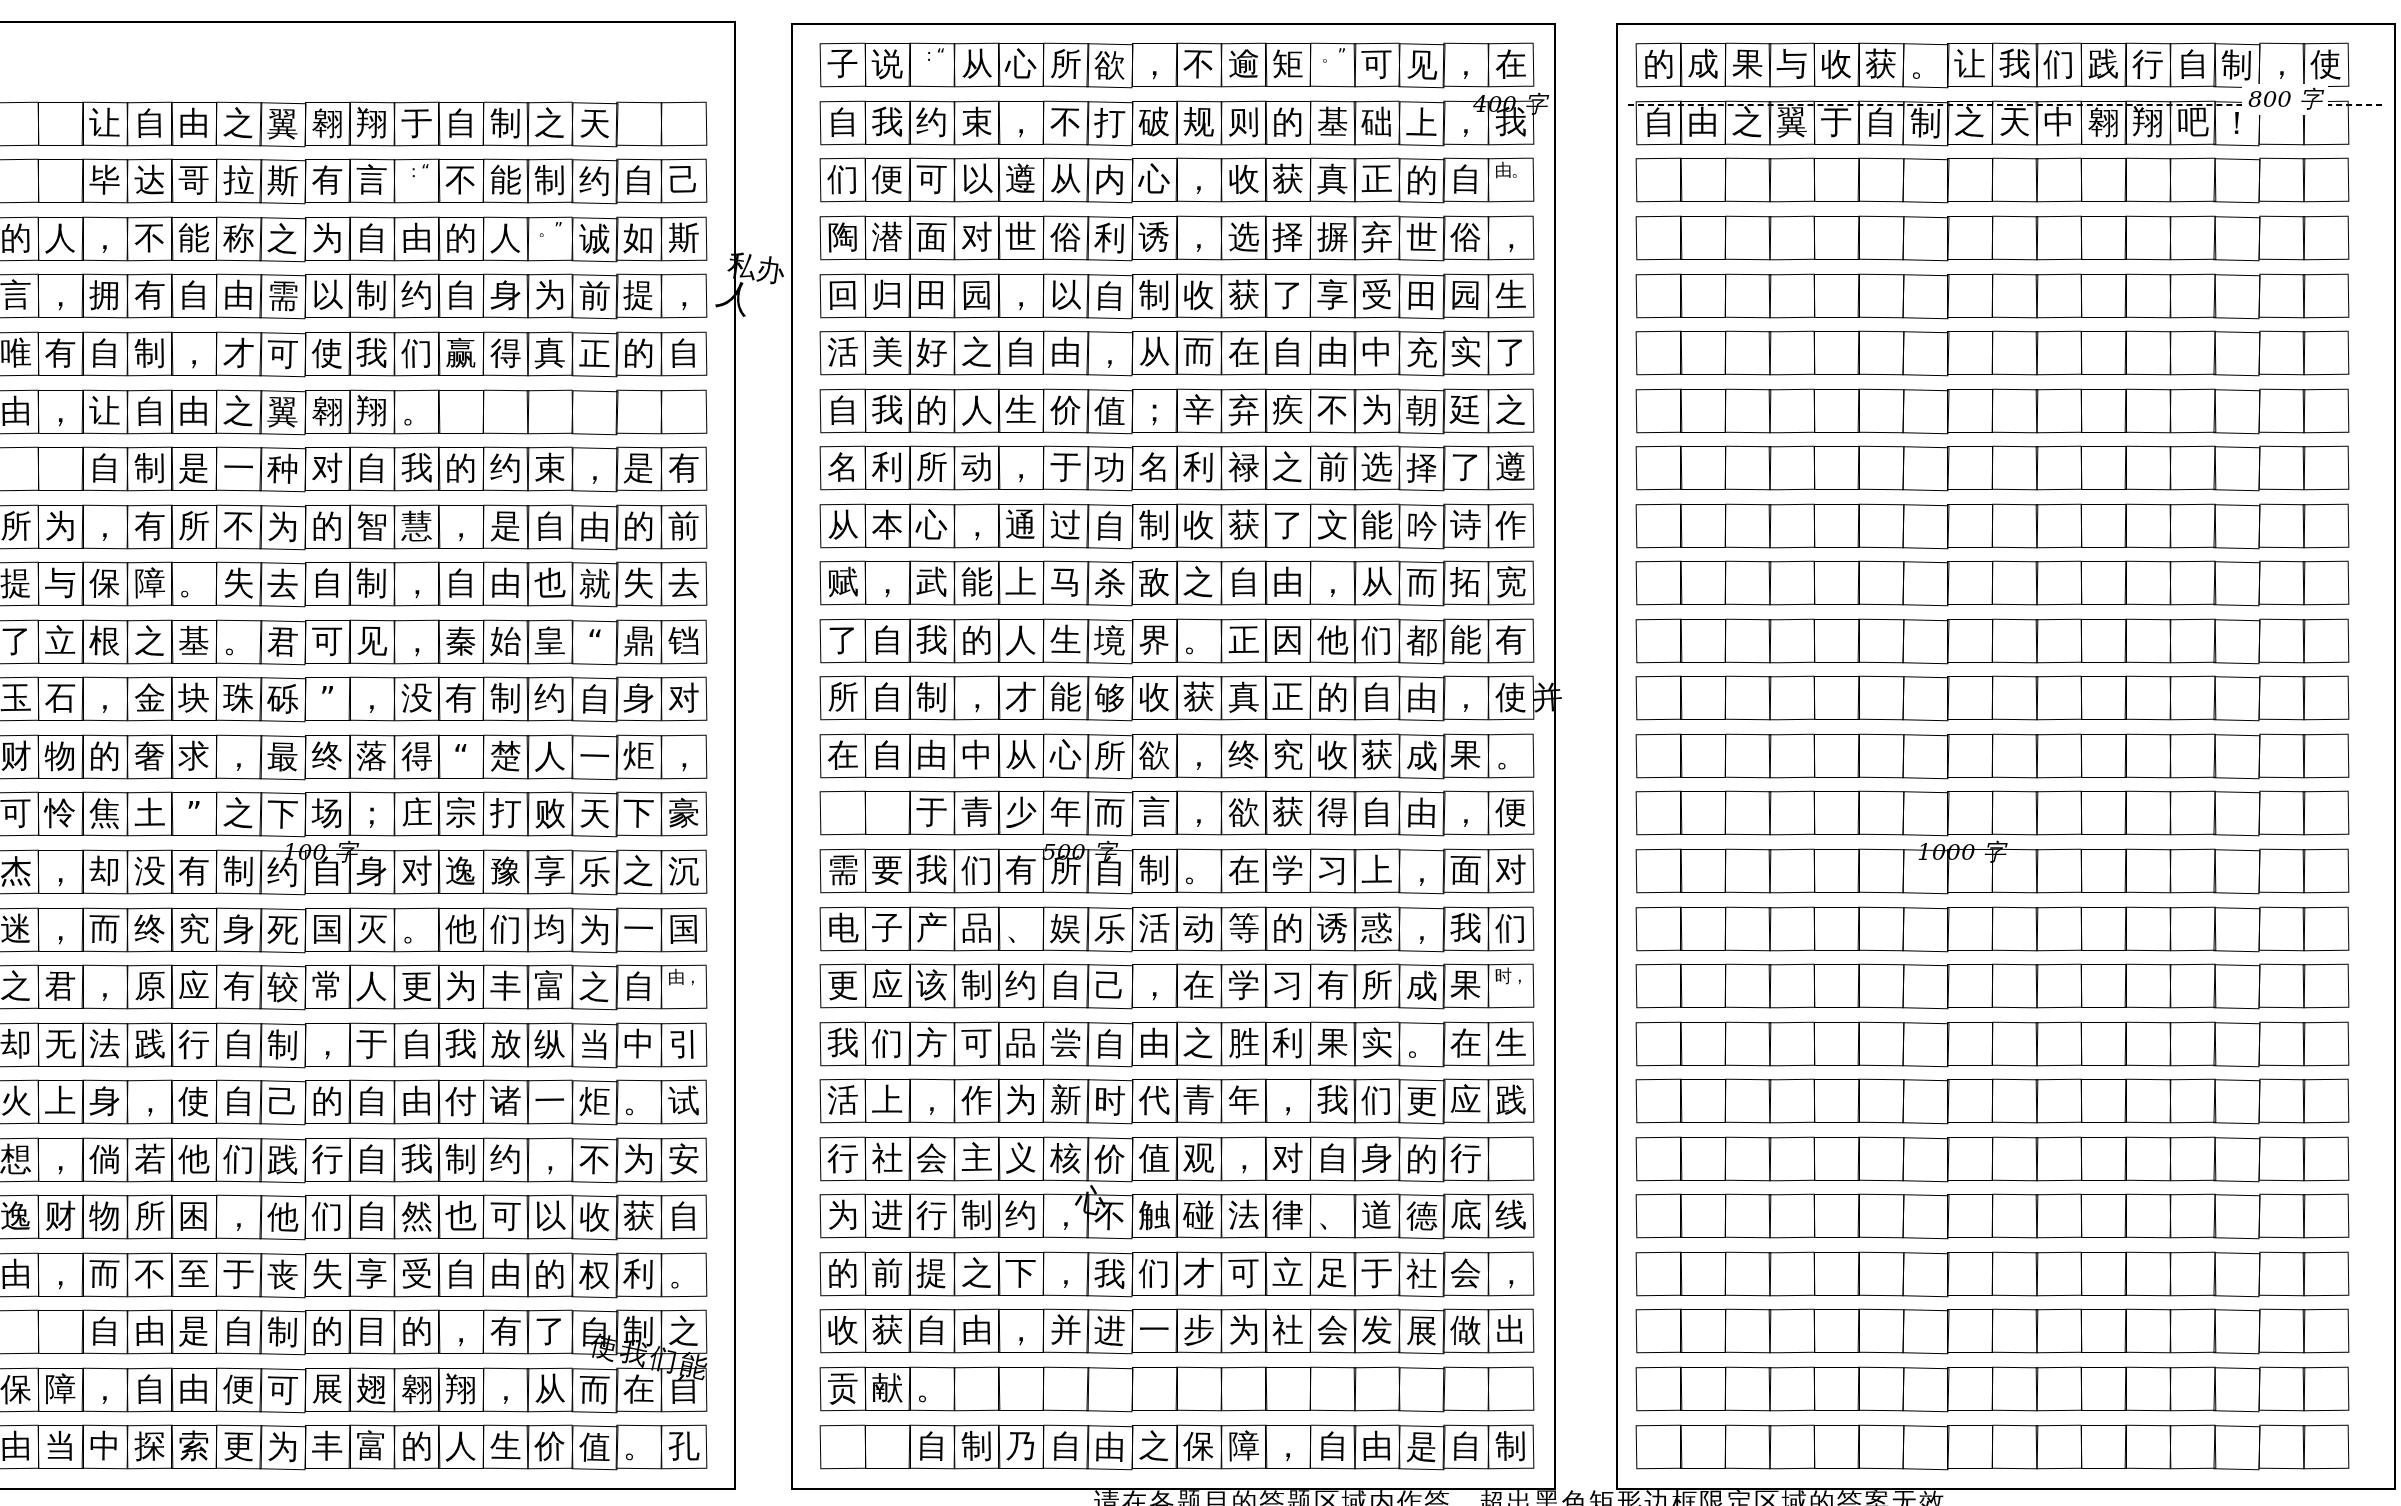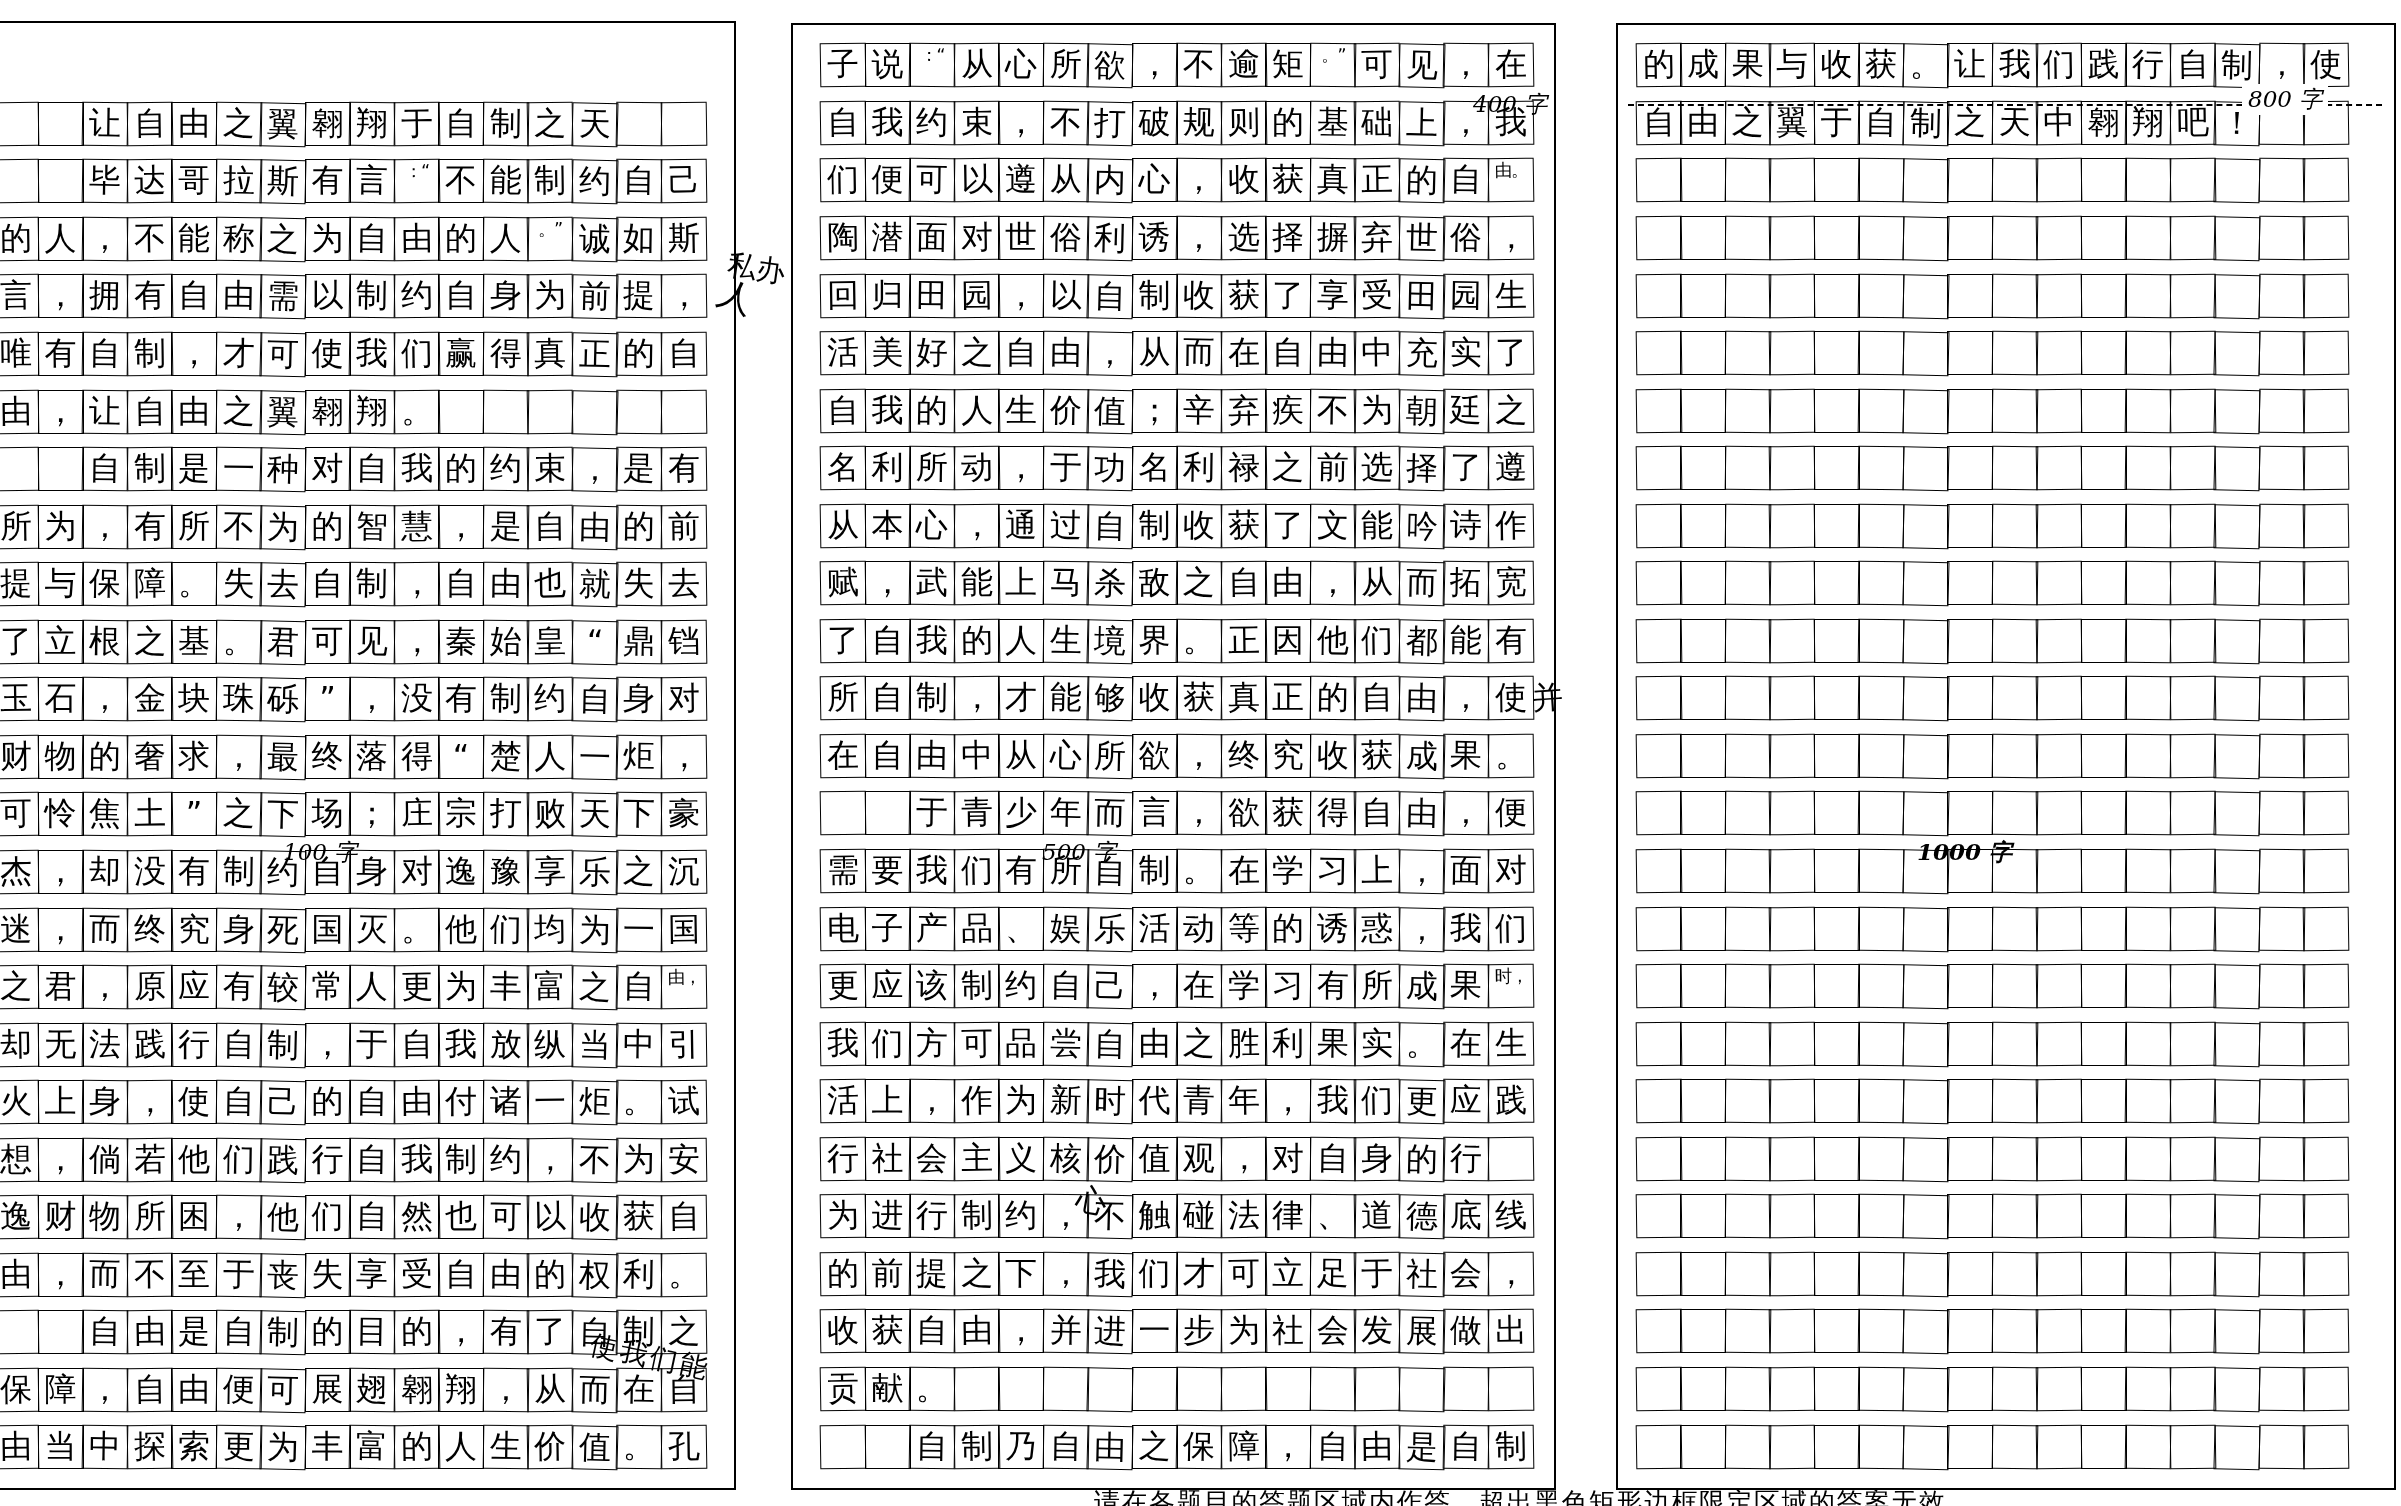--- a/index.html
+++ b/index.html
@@ -53,21 +53,21 @@
   .marker{
     position:absolute;
     font-family:"DejaVu Serif","Liberation Serif",serif;
     font-size:23px;font-style:italic;
     white-space:nowrap;
   }
   #marker-200{left:283px;top:837px;}
   #marker-400{left:1473px;top:89px;}
   #marker-600{left:1042px;top:837px;}
   #marker-800{left:2242px;top:84px;background:#fff;padding:0 6.1px;z-index:2;}
-  #marker-1000{left:1917px;top:837px;font-weight:bold;}
+  #marker-1000{left:1917px;top:837px;}
   .dash-line{
     position:absolute;left:1628px;top:104px;width:754px;height:0;
     border-top:2.3px dashed #000;z-index:1;
   }
 
   
   .annotation{
     position:absolute;
     font-weight:500;
     white-space:nowrap;

